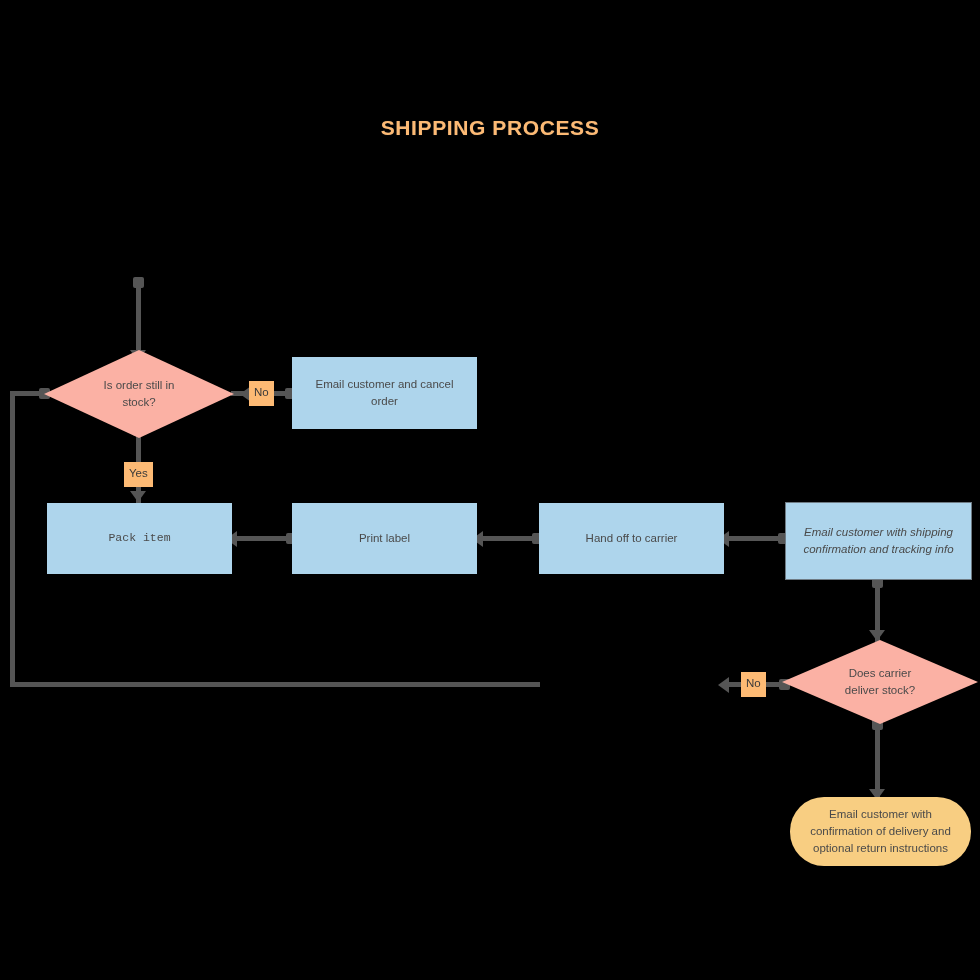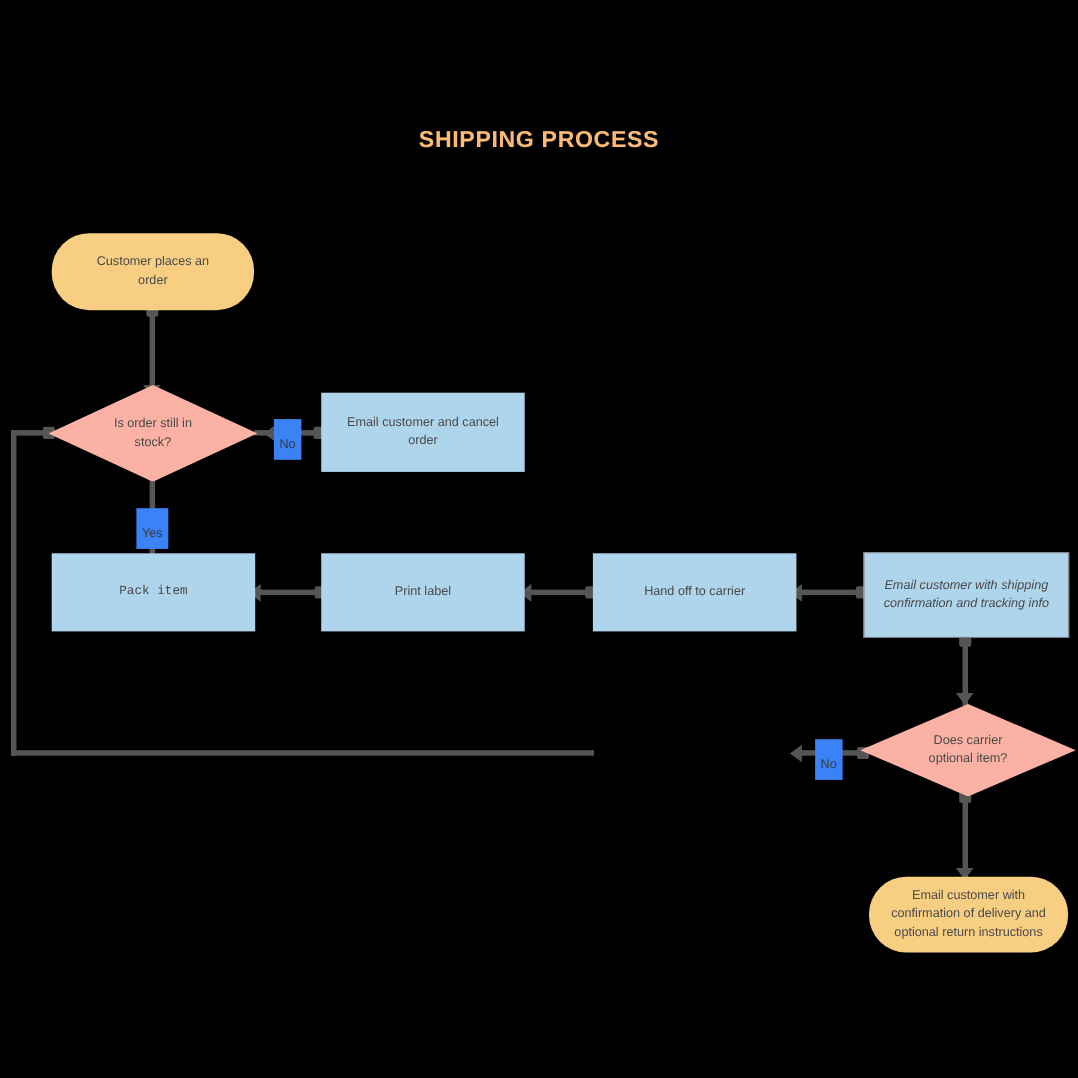--- a/index.html
+++ b/index.html
@@ -107,25 +107,25 @@
     position: absolute;
     width: 11px;
     height: 11px;
     background: #555555;
     border-radius: 2px;
   }
 
   
   .edge-label {
     position: absolute;
-    background: #3b82f6;
+    background: #fdba74;
     color: #3a3a3a;
     font-size: 11.5px;
     line-height: 1;
-    padding: 18px 5px 7px 5px;
+    padding: 6px 5px 7px 5px;
     text-align: center;
     user-select: none;
   }
 </style>
 </head>
 <body>
 
 <div id="canvas">
 
   <div id="diagram-title">SHIPPING PROCESS</div>
@@ -164,24 +164,20 @@
 
   <div class="conn v" style="left:875px; top:722px; height:78px;"></div>
   <div class="endpoint" style="left:872px; top:719px;"></div>
   <div class="arrow down" style="left:869px; top:789px;"></div>
 
   <div class="conn h" style="left:10px; top:682px; width:530px;"></div>
   <div class="conn v" style="left:10px; top:391px; height:296px;"></div>
   <div class="conn h" style="left:10px; top:391px; width:35px;"></div>
   <div class="endpoint" style="left:39px; top:388px;"></div>
 
-  <div class="node terminator" style="left:47px; top:212px; width:184px; height:70px;">
-    <span class="node-label">Customer places an
-order</span>
-  </div>
 
   <div class="node decision" style="left:44px; top:350px; width:190px; height:88px;">
     <span class="diamond-shape"></span>
     <span class="node-label">Is order still in
 stock?</span>
   </div>
 
   <div class="node process" style="left:292px; top:357px; width:185px; height:72px;">
     <span class="node-label">Email customer and cancel order</span>
   </div>
@@ -199,21 +195,21 @@
   </div>
 
   <div class="node process selected" style="left:786px; top:503px; width:185px; height:76px;font-style:italic;">
     <span class="node-label">Email customer with shipping
 confirmation and tracking info</span>
   </div>
 
   <div class="node decision" style="left:782px; top:640px; width:196px; height:84px;">
     <span class="diamond-shape"></span>
     <span class="node-label">Does carrier
-optional item?</span>
+deliver stock?</span>
   </div>
 
 
   <div class="node terminator" style="left:790px; top:797px; width:181px; height:69px;">
     <span class="node-label">Email customer with
 confirmation of delivery and
 optional return instructions</span>
   </div>
 
   <div class="edge-label" style="left:249px; top:381px;">No</div>

